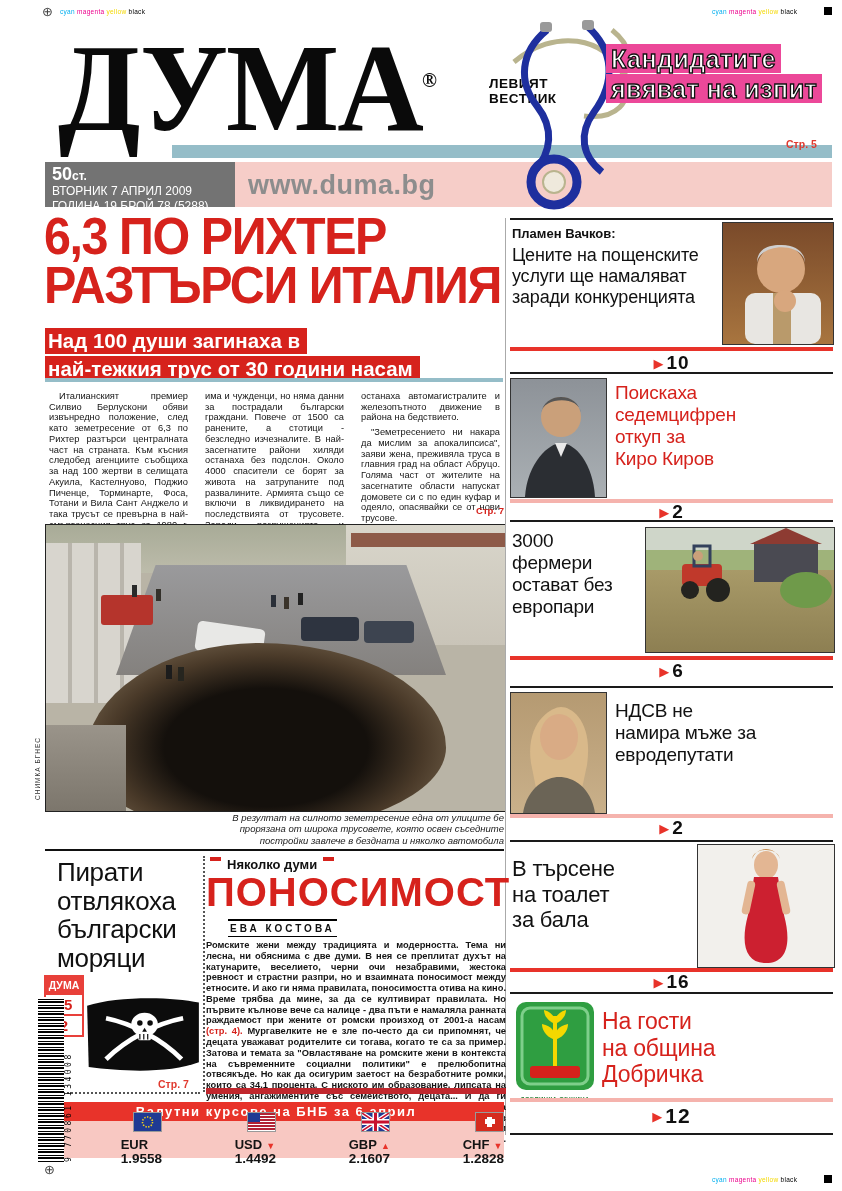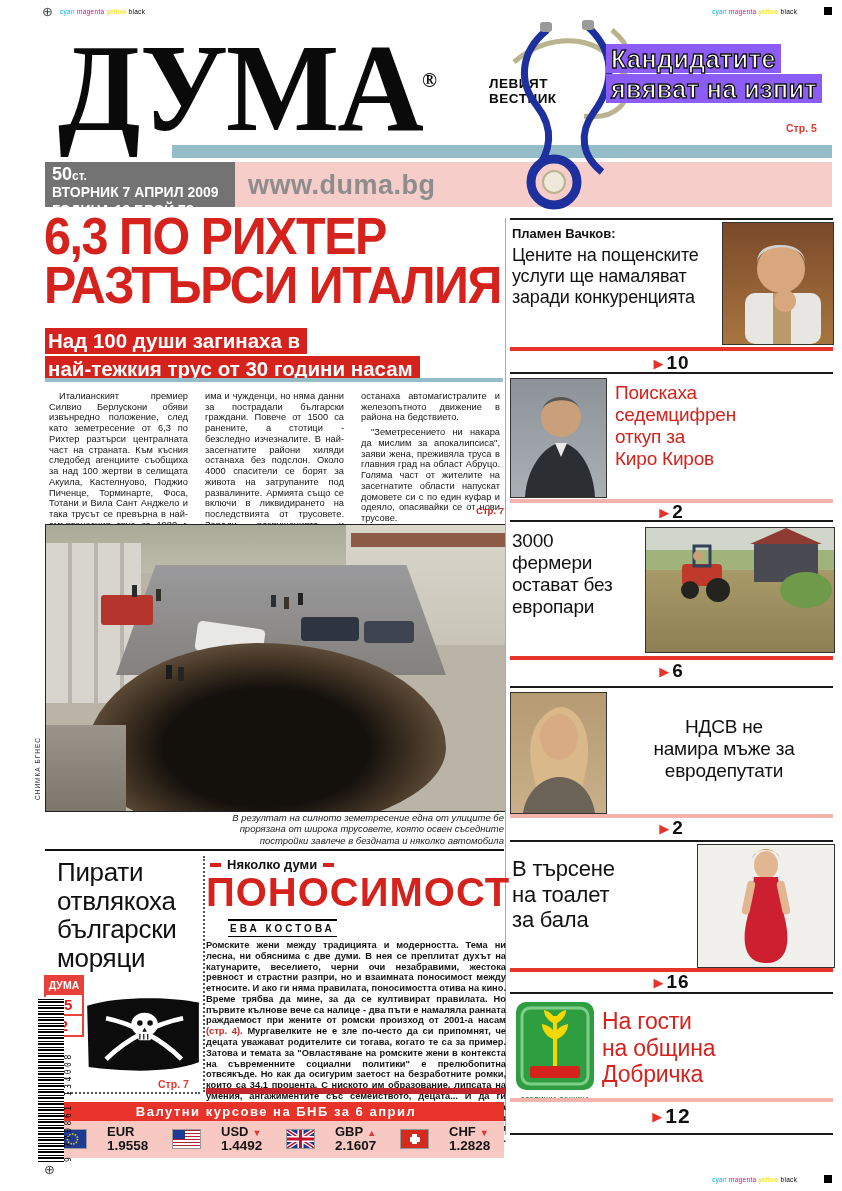--- a/index.html
+++ b/index.html
@@ -13,25 +13,25 @@
   .inksq{width:8px;height:8px;background:#000;}
   
   .logo{font-family:"Liberation Serif","DejaVu Serif",serif;font-weight:700;font-size:120px;
         line-height:.9;letter-spacing:-2px;color:#0a0a0a;transform:scaleY(1.04);transform-origin:left top;}
   .logo sup{font-size:20px;vertical-align:super;letter-spacing:0;}
   .tagline{font-size:13.5px;font-weight:700;line-height:1.1;letter-spacing:.5px;color:#0a0a0a;}
   .blueband{background:#95bdc8;}
   .datebox{background:#737373;color:#fff;}
   .price{font-size:18px;font-weight:700;line-height:1;}
   .price .st{font-size:12px;}
-  .dateline{font-size:14px;font-weight:700;line-height:1.25;}
+  .dateline{font-size:12px;font-weight:400;line-height:1.25;}
   .pinkband{background:#f6cdc8;}
   .site{font-size:27px;font-weight:700;color:#8d8d8d;letter-spacing:.5px;}
   
-  .promo-line{display:inline-block;background:#8b5cf6;color:#fff;font-weight:700;font-size:25px;
+  .promo-line{display:inline-block;background:#ec4899;color:#fff;font-weight:700;font-size:25px;
               line-height:1.04;padding:2px 5px 1px 5px;margin-bottom:1px;
               -webkit-text-stroke:1.3px #101010;letter-spacing:.5px;}
   .pageref{color:#e03a2f;font-weight:700;font-size:10.5px;}
   
   .headline{font-size:51px;font-weight:700;line-height:.97;letter-spacing:-1.5px;color:#d6221c;
             transform:scaleX(.95);transform-origin:left top;white-space:nowrap;}
   .subline{display:inline-block;background:#d6221c;color:#fff;font-size:20.5px;font-weight:600;
            line-height:1.08;padding:2px 7px 2px 3px;margin-bottom:2px;}
   .bodycol{font-size:9.3px;line-height:1.155;text-align:justify;color:#151515;}
   .bodycol p{margin:4px;}
@@ -58,33 +58,33 @@
   .pagejump .tri{color:#e8332a;font-size:13px;line-height:1;}
   .pagejump .num{font-size:19px;font-weight:700;color:#101010;letter-spacing:1px;}
   .photo-frame{border:1px solid #333;overflow:hidden;}
   .emblem-cap{font-size:6px;font-weight:700;color:#1d7a2c;text-align:center;letter-spacing:.4px;}
   
   .pir-title{font-size:26px;line-height:1.1;color:#101010;white-space:pre-line;letter-spacing:-.3px;margin-left:8px;}
   .badge{width:36px;border:2px solid #e8403a;background:#fff;}
   .badge .hd{background:#e8403a;color:#fff;font-size:10.5px;font-weight:700;text-align:center;padding:2px 0;}
   .badge .num{color:#d6221c;font-size:15px;font-weight:700;text-align:center;padding:1px 0;border-top:2px solid #e8403a;}
   
-  .op-kick{font-size:13px;font-weight:700;color:#101010;display:flex;align-items:center;gap:6px;}
+  .op-kick{font-size:13px;font-weight:700;color:#101010;display:flex;align-items:flex-start;gap:6px;}
   .op-kick .dash{width:11px;height:4px;background:#d6221c;display:inline-block;}
   .op-title{font-family:Liberation Sans, sans-serif;font-size:40px;font-weight:700;
             letter-spacing:1px;color:#d6221c;line-height:1;}
   .op-by{font-size:10px;font-weight:700;letter-spacing:3px;border-top:2px solid #000;border-bottom:1.5px solid #000;padding:2px 2px;}
   .op-body{font-size:9.3px;line-height:1.16;font-weight:700;text-align:justify;color:#141414;}
   .op-body .ref{color:#d6221c;}
   .op-bar{background:#c1272d;}
   
   .cur-head{background:#e8332a;color:#fff;font-size:13px;font-weight:700;text-align:center;
             letter-spacing:1.5px;line-height:19px;}
   .cur-band{background:#f8c8c2;display:flex;align-items:center;}
-  .cur-cell{display:flex;align-items:center;gap:20px;width:114px;padding-left:10px;}
+  .cur-cell{display:flex;align-items:flex-end;gap:6px;width:114px;padding-left:10px;flex-direction:column;}
   .cur-code{font-size:13px;font-weight:700;color:#141414;line-height:1.1;}
   .cur-val{font-size:13.5px;font-weight:700;color:#141414;line-height:1.1;}
   .trend{color:#e8332a;font-size:9px;margin-left:4px;}
   .flagbox{width:27px;height:18px;border:1px solid #999;position:relative;overflow:hidden;flex:0 0 auto;}
   
   .barcode-rot{transform:rotate(-90deg);transform-origin:left top;}
   .bars{height:26px;background:repeating-linear-gradient(90deg,#000 0 1px,#fff 1px 3px,#000 3px 5px,#fff 5px 6px);}
   .bc-digits{font-size:8px;letter-spacing:2.5px;color:#000;font-family:"DejaVu Sans Mono",monospace;}
 </style>
 </head>
@@ -137,21 +137,21 @@
     <rect x="48" y="2" width="12" height="10" rx="3" fill="#9a9a9a"></rect>
     <rect x="90" y="0" width="12" height="10" rx="3" fill="#9a9a9a"></rect>
     <circle cx="62" cy="162" r="23" fill="none" stroke="#1e2f9e" stroke-width="9"></circle>
     <circle cx="62" cy="162" r="11" fill="#efe9dc" stroke="#b9b48e" stroke-width="2"></circle>
   </svg>
 
   <div class="abs" style="left:606px;top:44px;width:232px;">
     <div><span class="promo-line">Кандидатите</span></div>
     <div><span class="promo-line">явяват на изпит</span></div>
   </div>
-  <div class="abs pageref" style="left:786px;top:122px;">Стр. 5</div>
+  <div class="abs pageref" style="left:786px;top:138px;">Стр. 5</div>
 
   <div class="abs headline" style="left:44px;top:212px;">
     <div>6,3 ПО РИХТЕР</div>
     <div>РАЗТЪРСИ ИТАЛИЯ</div>
   </div>
   <div class="abs" style="left:45px;top:328px;">
     <div><span class="subline">Над 100 души загинаха в</span></div>
     <div><span class="subline">най-тежкия трус от 30 години насам</span></div>
   </div>
   <div class="abs rule-blue" style="left:45px;top:378px;width:458px;height:4px;"></div>
@@ -261,21 +261,21 @@
   </div>
   <div class="abs sb-rule" style="left:510px;top:686px;width:323px;height:2px;"></div>
 
   <div class="abs photo-frame" style="left:510px;top:692px;width:95px;height:120px;background:linear-gradient(180deg,#b59a72,#c9b08a);">
     <svg width="95" height="120" viewBox="0 0 95 120">
       <path d="M20 70 C14 30 40 14 50 14 C62 14 82 30 76 72 L70 100 L26 100 Z" fill="#d9b98a"></path>
       <ellipse cx="48" cy="44" rx="19" ry="23" fill="#d9ab85"></ellipse>
       <path d="M12 120 C16 94 36 84 48 84 C62 84 80 94 84 120 Z" fill="#6b6456"></path>
     </svg>
   </div>
-  <div class="abs sb-title big" style="left:615px;top:716px;width:218px;text-align:center;">НДСВ не
+  <div class="abs sb-title big" style="left:615px;top:700px;width:218px;">НДСВ не
 намира мъже за
 евродепутати</div>
   <div class="abs rule-pink" style="left:510px;top:814px;width:323px;height:4px;"></div>
   <div class="abs pagejump" style="left:510px;top:817px;width:323px;">
     <span class="tri">▶</span>
     <span class="num">2</span>
   </div>
   <div class="abs sb-rule" style="left:510px;top:840px;width:323px;height:2px;"></div>
 
   <div class="abs sb-title big" style="left:512px;top:856px;width:175px;font-size:22px;">В търсене

